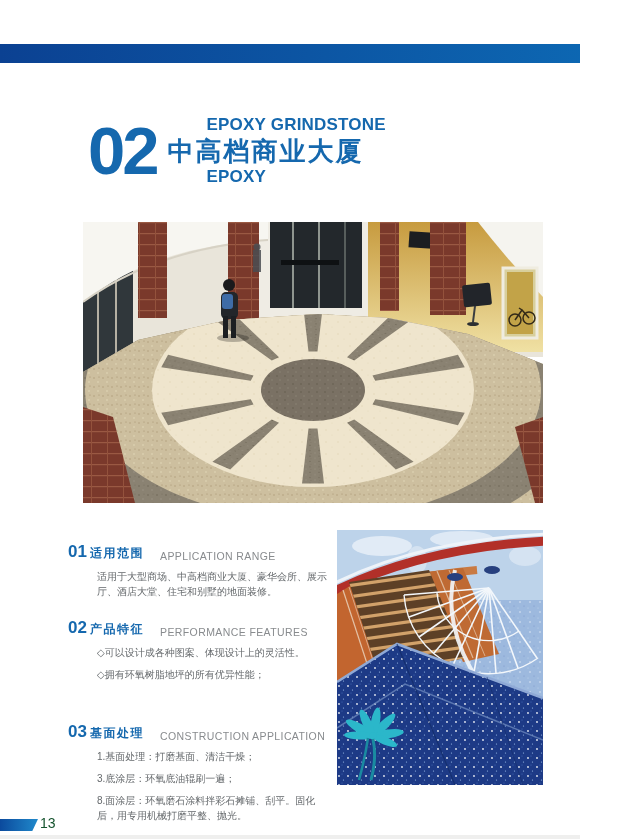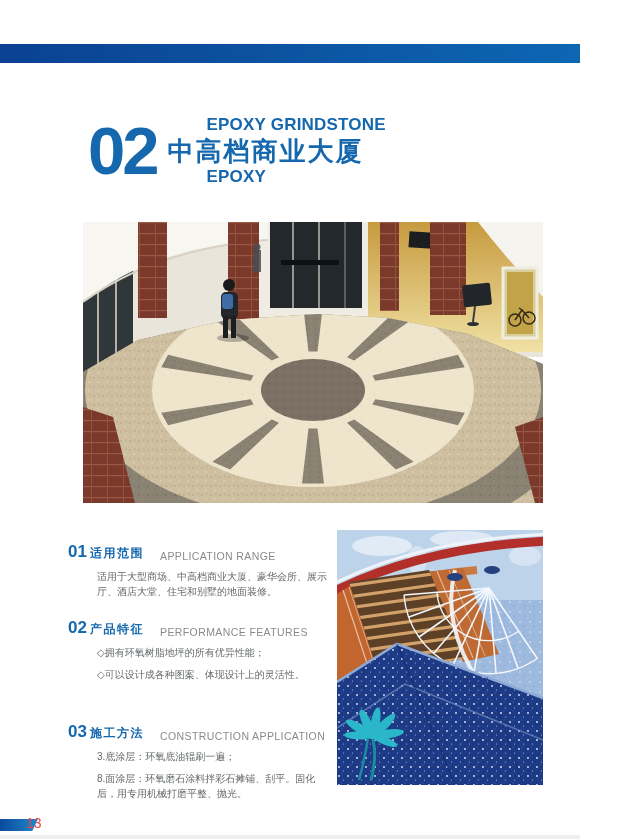--- a/index.html
+++ b/index.html
@@ -25,21 +25,21 @@
   .sec-head{display:flex;align-items:flex-end;}
   .sec-num{font-size:17px;font-weight:700;color:#1568ae;width:22px;flex:none;}
   .sec-cn{font-size:12px;font-weight:700;color:#1568ae;letter-spacing:1.5px;}
   .sec-en{font-size:10.5px;color:#888b8e;margin-left:16px;letter-spacing:0.4px;}
   .sec-body{margin:7px 0 0 22px;width:252px;}
   .sec-body p{margin:7px;font-size:10px;line-height:15px;color:#65696c;}
 
   .footer-bar{position:absolute;left:0;top:819px;width:38px;height:12px;
     background:linear-gradient(90deg,#0b4a9d,#2089cb);
     clip-path:polygon(0 0,100% 0,85% 100%,0 100%);}
-  .page-num{position:absolute;left:26px;top:815px;font-size:14px;color:#ef4444;text-align:right;}
+  .page-num{position:absolute;left:40px;top:815px;font-size:14px;color:#14532d;text-align:right;}
   .bottom-edge{position:absolute;left:0;top:835px;width:634px;height:4px;background:#efefee;}
 </style>
 </head>
 <body>
 
 <div class="page">
 
   <div class="top-bar"></div>
 
   <div class="title-block">
@@ -174,32 +174,33 @@
     </div>
   </section>
 
   <section class="section" id="sec2">
     <div class="sec-head">
       <span class="sec-num">02</span>
       <span class="sec-cn">产品特征</span>
       <span class="sec-en">PERFORMANCE FEATURES</span>
     </div>
     <div class="sec-body">
+      <p>◇可以设计成各种图案、体现设计上的灵活性。</p>
       <p>◇拥有环氧树脂地坪的所有优异性能；</p>
-      <p>◇可以设计成各种图案、体现设计上的灵活性。</p>
     </div>
   </section>
 
   <section class="section" id="sec3">
     <div class="sec-head">
       <span class="sec-num">03</span>
-      <span class="sec-cn">施工方法</span>
+      <span class="sec-cn">基面处理</span>
       <span class="sec-en">CONSTRUCTION APPLICATION</span>
     </div>
     <div class="sec-body">
+      <p>1.基面处理：打磨基面、清洁干燥；</p>
       <p>3.底涂层：环氧底油辊刷一遍；</p>
       <p>8.面涂层：环氧磨石涂料拌彩石摊铺、刮平。固化后，用专用机械打磨平整、抛光。</p>
     </div>
   </section>
 
   <figure class="photo" id="photo2">
     <svg width="206" height="255" viewBox="0 0 206 255">
       <defs>
         <pattern id="spBlue" width="9" height="9" patternUnits="userSpaceOnUse">
           <rect width="9" height="9" fill="#1d3a86"></rect>

